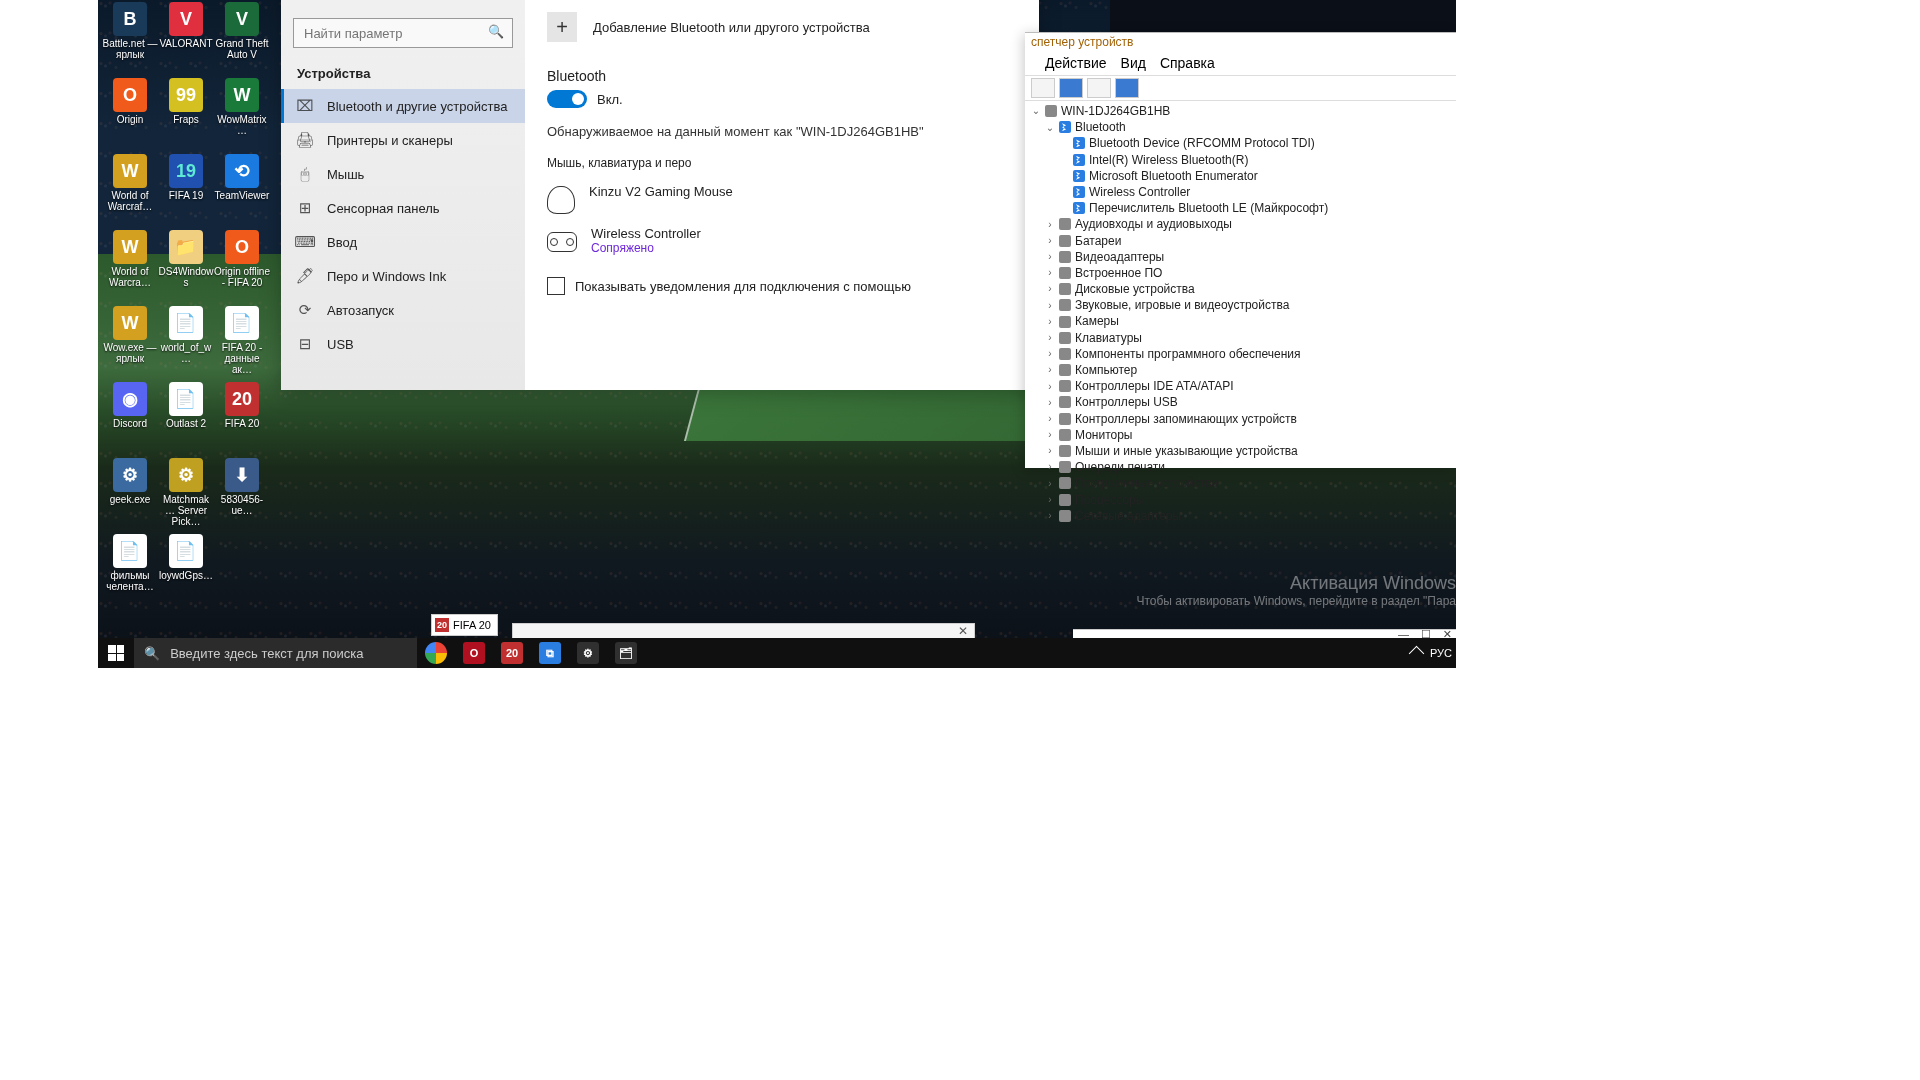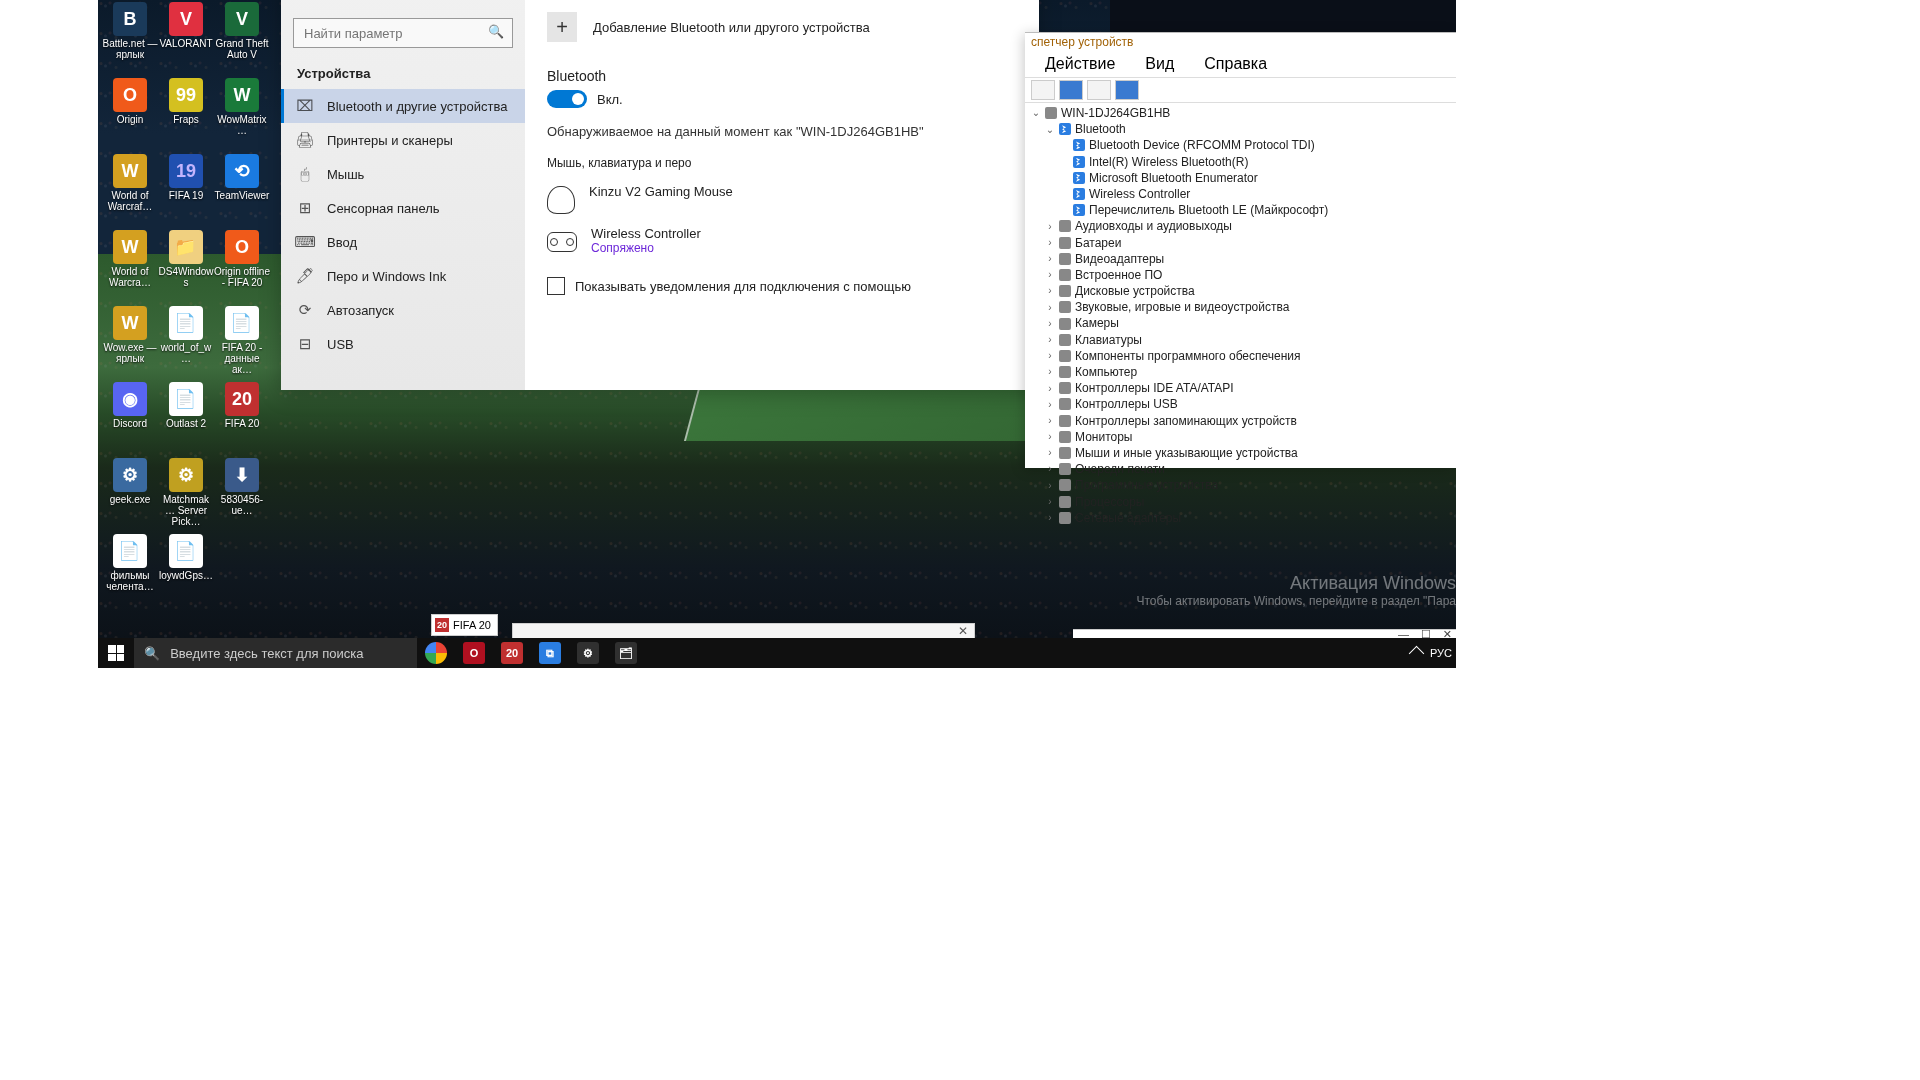--- a/index.html
+++ b/index.html
@@ -50,21 +50,21 @@
 .dev .di.pad::before,.dev .di.pad::after{content:"";position:absolute;width:6px;height:6px;border:1.5px solid #333;border-radius:50%;top:5px}
 .dev .di.pad::before{left:2px}.dev .di.pad::after{right:2px}
 .dev .dt{font-size:13px}
 .dev .ds{font-size:12px;color:#6d28d9}
 .chk{display:flex;align-items:center;gap:10px;margin-top:16px;font-size:13px}
 .chk .box{width:16px;height:16px;border:1.5px solid #333}
 
 
 .devmgr{position:absolute;left:927px;top:32px;width:431px;height:435px;background:#fff;border-top:1px solid #bcbcbc;box-shadow:-2px 2px 12px rgba(0,0,0,.2)}
 .dm-title{height:16px;font-size:12px;padding:2px 6px;color:#a16207}
-.dm-menu{display:flex;gap:30px;padding:2px 8px 4px 20px;font-size:16px;border-bottom:1px solid #ddd}
+.dm-menu{display:flex;gap:14px;padding:2px 8px 4px 20px;font-size:14px;border-bottom:1px solid #ddd}
 .dm-tb{display:flex;gap:4px;padding:2px 6px;border-bottom:1px solid #ddd}
 .dm-tb .tbtn{width:22px;height:18px;border:1px solid #ccc;background:#f4f4f4}
 .dm-tree{padding:2px 6px;font-size:12px;color:#222;line-height:1.35}
 .dm-node{display:flex;align-items:center;gap:4px;white-space:nowrap}
 .dm-node .exp{width:10px;text-align:center;color:#666;font-size:10px}
 .ind1{margin-left:14px}.ind2{margin-left:28px}
 .bti{display:inline-block;width:12px;height:12px;background:#2a7de1;border-radius:2px;position:relative}
 .bti::after{content:"";position:absolute;left:3px;top:2px;width:6px;height:8px;background:#fff;clip-path:polygon(0 0,70% 25%,0 50%,70% 75%,0 100%,40% 50%)}
 .gic{display:inline-block;width:12px;height:12px;background:#888;border-radius:2px}
 
@@ -133,21 +133,21 @@
         </div>
         <div class="dicn">
           <div class="ic" style="background:#1a7a3a;color:#fff">W</div>
           <div class="lbl">WowMatrix…</div>
         </div>
         <div class="dicn">
           <div class="ic" style="background:#d4a020;color:#fff">W</div>
           <div class="lbl">World of Warcraf…</div>
         </div>
         <div class="dicn">
-          <div class="ic" style="background:#2050b0;color:#c4b5fd">19</div>
+          <div class="ic" style="background:#2050b0;color:#5eead4">19</div>
           <div class="lbl">FIFA 19</div>
         </div>
         <div class="dicn">
           <div class="ic" style="background:#1a7ae0;color:#fff">⟲</div>
           <div class="lbl">TeamViewer</div>
         </div>
         <div class="dicn">
           <div class="ic" style="background:#d4a020;color:#fff">W</div>
           <div class="lbl">World of Warcra…</div>
         </div>

